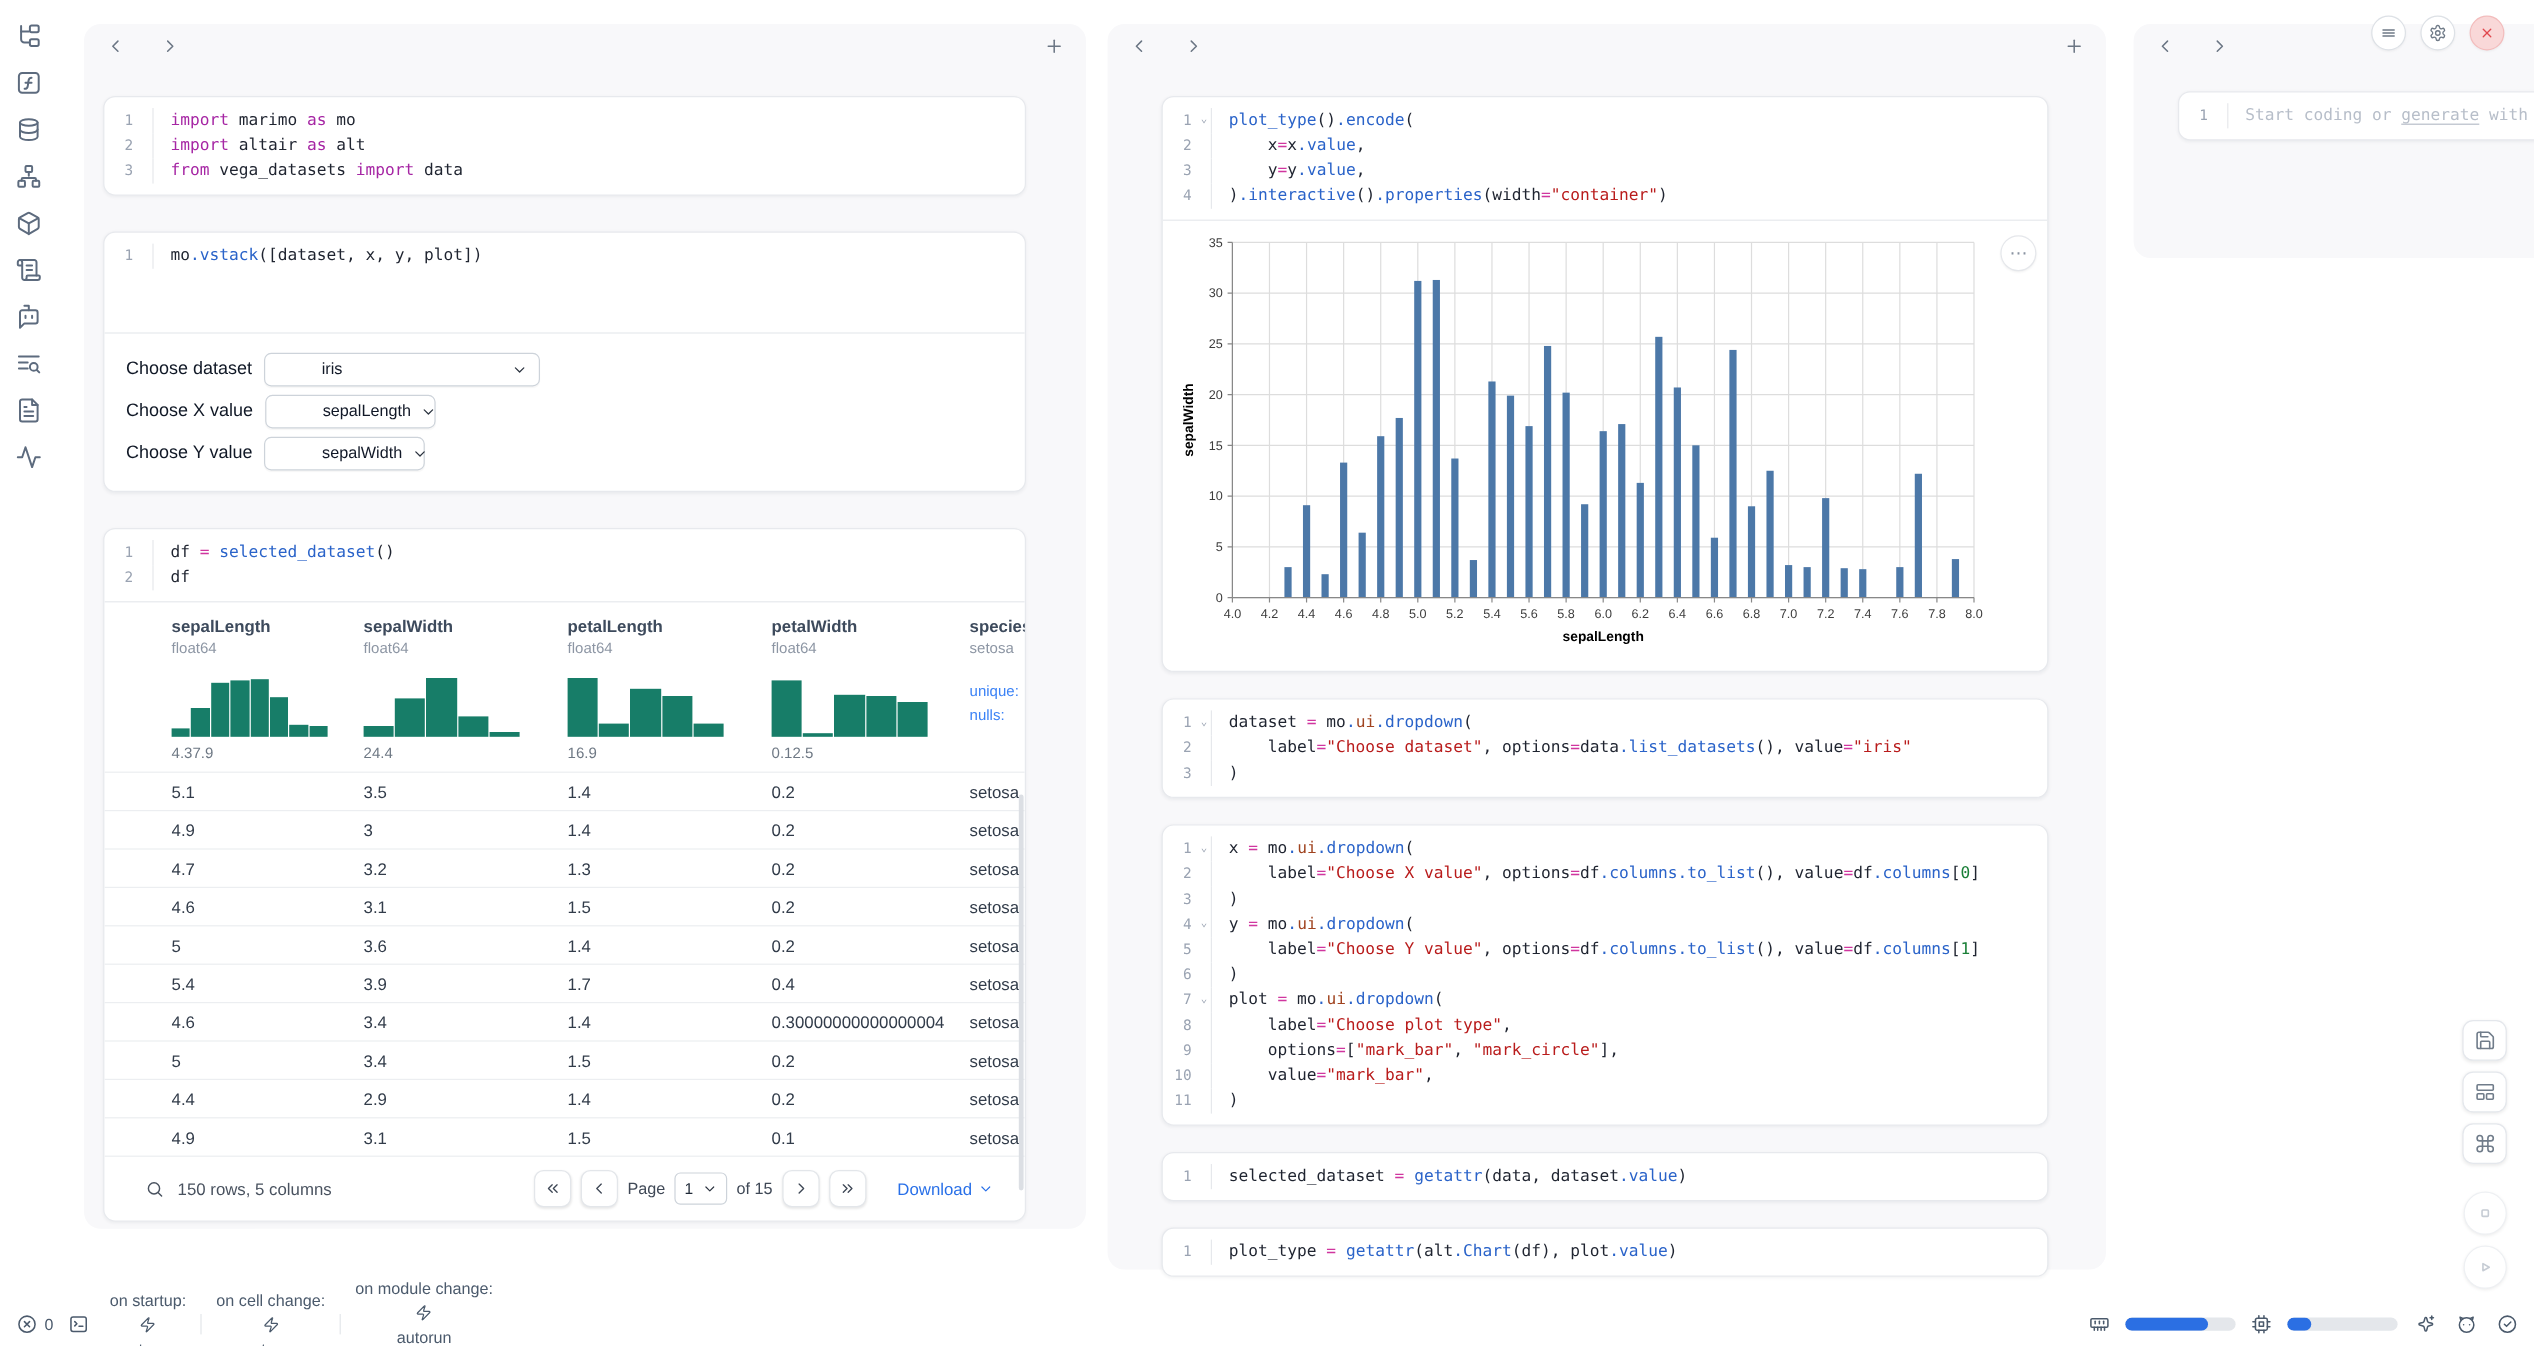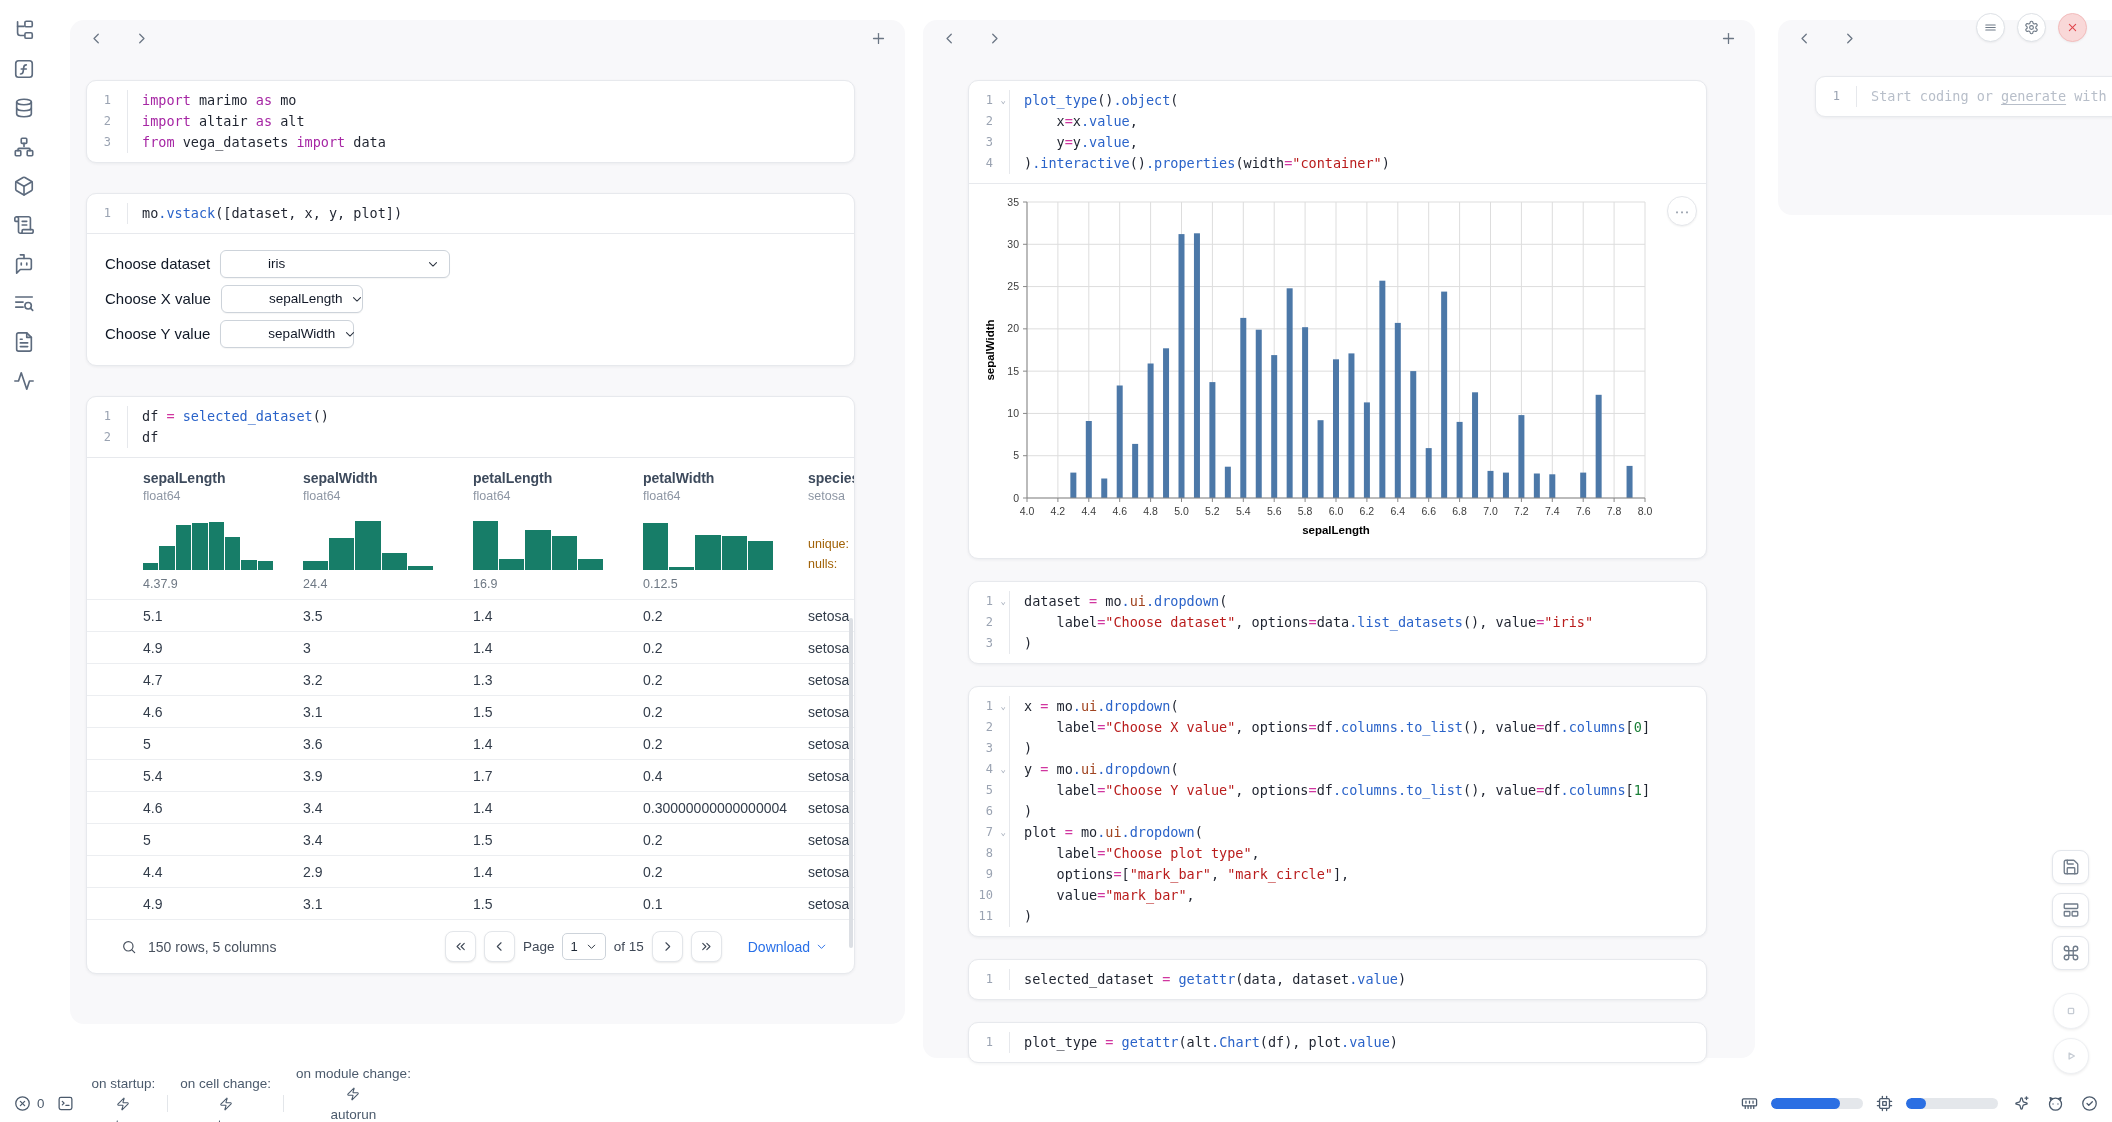--- a/index.html
+++ b/index.html
@@ -36,42 +36,42 @@
   .fold{position:absolute;right:3px;top:0;font-size:9px;color:#9aa3b2;}
   .lc{border-left:1px solid #e6e8ec;padding-left:14px;white-space:pre;flex:1;min-width:0;}
   .tk-k{color:#a626a4;}.tk-fn{color:#2a63c9;}.tk-s{color:#b91c1c;}.tk-n{color:#1a7f37;}
   .tk-o{color:#d0369f;}.tk-p1{color:#2a63c9;}.tk-p2{color:#a0431f;}.tk-d{color:#2a63c9;}
   .ghost .lc{color:#b7bec9;}
   .ghost .lc .ulink{text-decoration:underline;text-underline-offset:3px;}
 
   .out{border-top:1px solid #e7e9ed;}
 
   
-  .dd-out{padding:12px 18px 14px;}
+  .dd-out{padding:12px 18px 14px;margin-top:44px;}
   .dd-row{display:flex;align-items:center;height:35px;}
   .dd-lbl{font-size:15px;color:#101826;margin-right:10px;}
   .selectbox{display:inline-flex;align-items:center;border:1px solid #cdd3da;border-radius:6px;height:28px;
     padding:0 9px 0 12px;font-size:13.5px;color:#111827;background:#fff;box-shadow:0 1px 1px rgba(0,0,0,.04);}
   .selectbox .sb-val{flex:1;padding-left:35px;}
   .selectbox .ic-wrap{margin-left:8px;color:#2c3440;}
   .dd-row:nth-of-type(1) .selectbox{width:230px;}
   .dd-row:nth-of-type(2) .selectbox{width:142px;}
   .dd-row:nth-of-type(3) .selectbox{width:134px;}
   .dd-row:nth-of-type(4) .selectbox{width:142px;}
 
   
   .tbl-wrap{position:relative;}
   .thead{display:flex;padding:12px 0 8px 56px;}
   .th{flex:0 0 auto;}
   .th-name{font-weight:bold;font-size:14px;color:#3d4a5c;white-space:nowrap;}
   .th-type{font-size:12.5px;color:#8d96a4;margin-top:3px;white-space:nowrap;}
   .hist{height:52px;width:130px;display:flex;align-items:flex-end;gap:1px;margin-top:15px;}
   .hist i{flex:1;background:#177d68;}
   .th-range{width:130px;display:flex;font-size:12.5px;color:#6e7884;margin-top:7px;}
-  .th-meta{font-size:12.5px;color:#a16207;margin-top:31px;line-height:20px;white-space:nowrap;}
+  .th-meta{font-size:12.5px;color:#3b82f6;margin-top:19px;line-height:20px;white-space:nowrap;}
   .tr{display:flex;height:32px;align-items:center;border-top:1px solid #eceef1;
     font-size:14px;color:#323c4a;padding-left:56px;}
   .td{flex:0 0 auto;white-space:nowrap;overflow:hidden;}
   .tbl-scrollbar{position:absolute;right:1px;top:160px;width:4px;height:330px;background:#dcdfe4;border-radius:2px;}
   .tfoot{border-top:1px solid #eceef1;display:flex;align-items:center;height:54px;padding:0 20px 0 34px;
     color:#49525f;font-size:14px;}
   .tfoot .summary{margin-left:11px;}
   .pgn{margin-left:auto;display:flex;align-items:center;gap:8px;}
   .pg-btn{width:31px;height:31px;border:1px solid #e3e6ea;border-radius:8px;background:#fff;
     box-shadow:0 1px 2px rgba(0,0,0,.09);display:flex;align-items:center;justify-content:center;color:#3f4856;}
@@ -511,21 +511,21 @@
             <path d="M12 5v14"></path>
             <path d="M5 12h14"></path>
           </svg>
         </span></button>
   </header>
 
   <div class="cell">
     <div class="code">
         <div class="cl">
           <span class="ln">1<span class="fold">⌄</span></span>
-          <span class="lc"><span class="tk-fn">plot_type</span>()<span class="tk-d">.</span><span class="tk-p1">object</span>(</span>
+          <span class="lc"><span class="tk-fn">plot_type</span>()<span class="tk-d">.</span><span class="tk-p1">encode</span>(</span>
         </div>
         <div class="cl">
           <span class="ln">2</span>
           <span class="lc">    x<span class="tk-o">=</span>x<span class="tk-d">.</span><span class="tk-p1">value</span>,</span>
         </div>
         <div class="cl">
           <span class="ln">3</span>
           <span class="lc">    y<span class="tk-o">=</span>y<span class="tk-d">.</span><span class="tk-p1">value</span>,</span>
         </div>
         <div class="cl">

